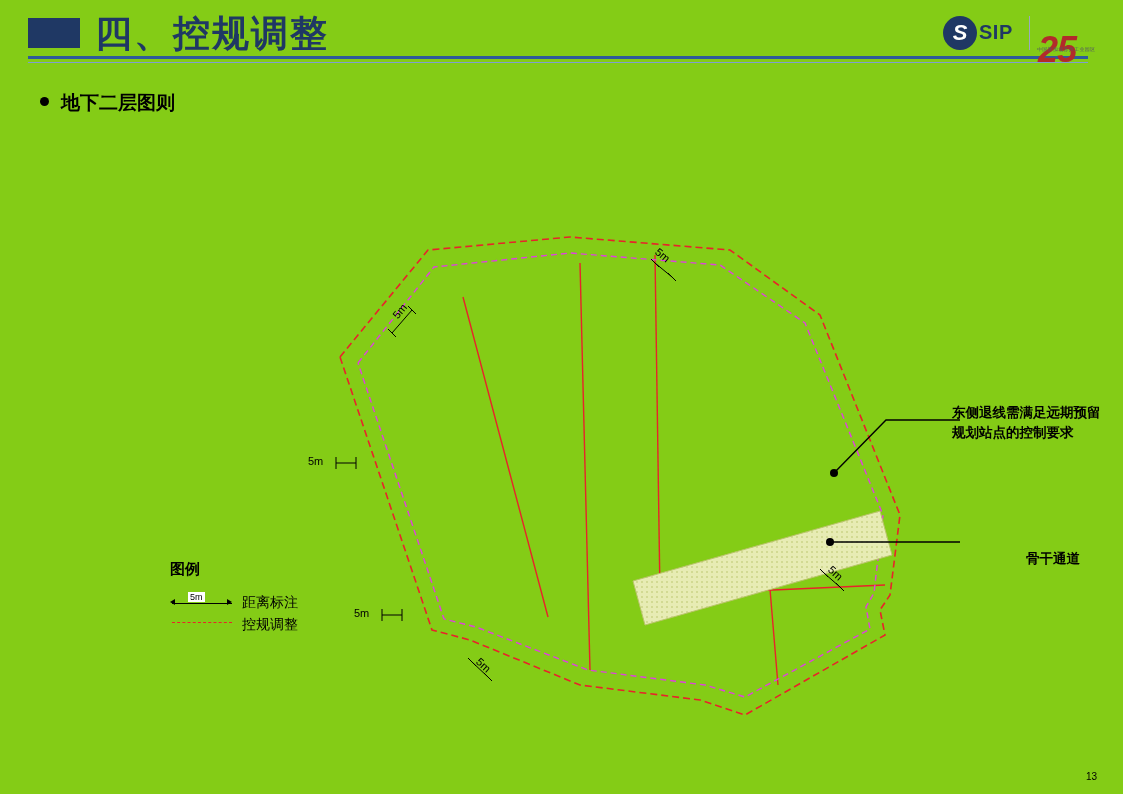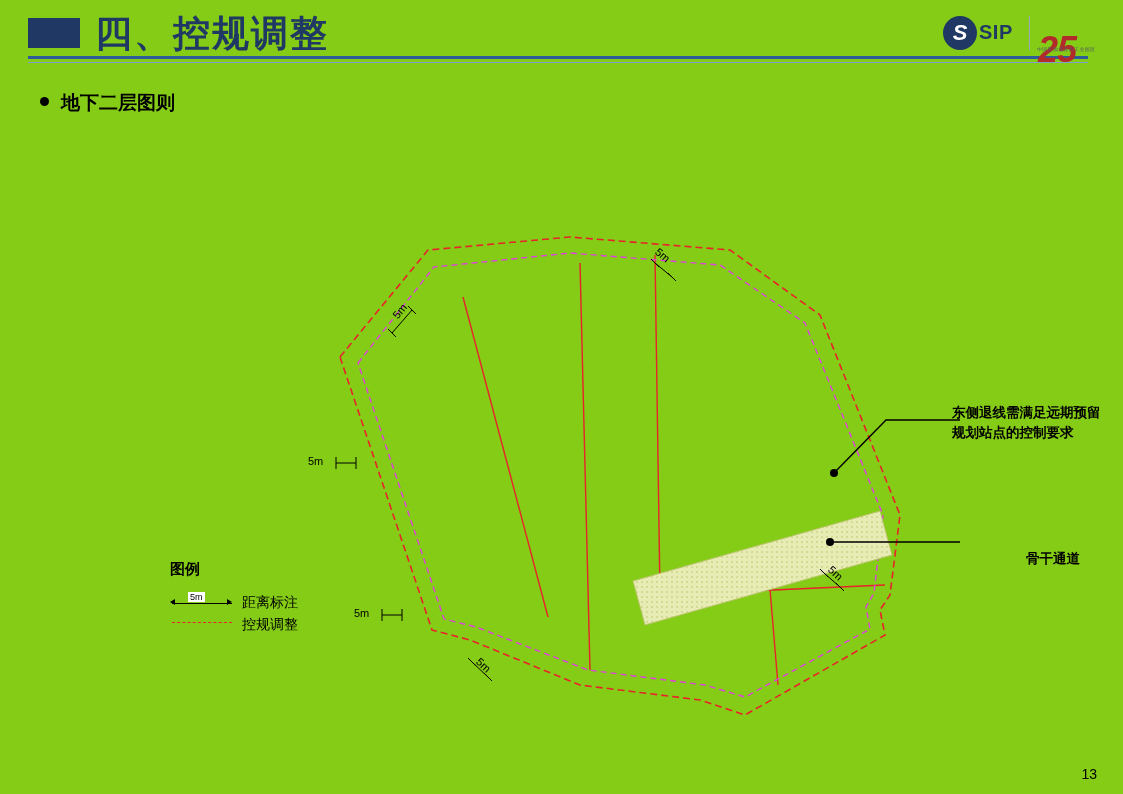--- a/index.html
+++ b/index.html
@@ -235,21 +235,21 @@
     position: absolute;
     font-size: 11px;
     color: #000;
     white-space: nowrap;
   }
 
   
   .pagenum {
     position: absolute;
     right: 26px; bottom: 12px;
-    font-size: 14px;
+    font-size: 10px;
     color: #000;
   }
 </style>
 </head>
 <body>
 
 <div class="slide">
 
   <div class="header-bar-left"></div>
   <div class="header-accent"></div>

